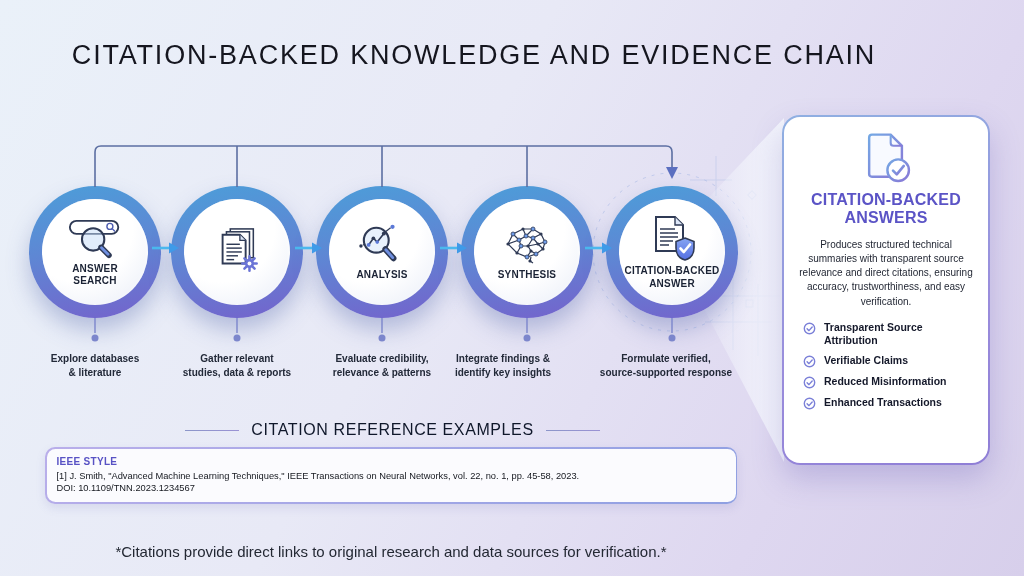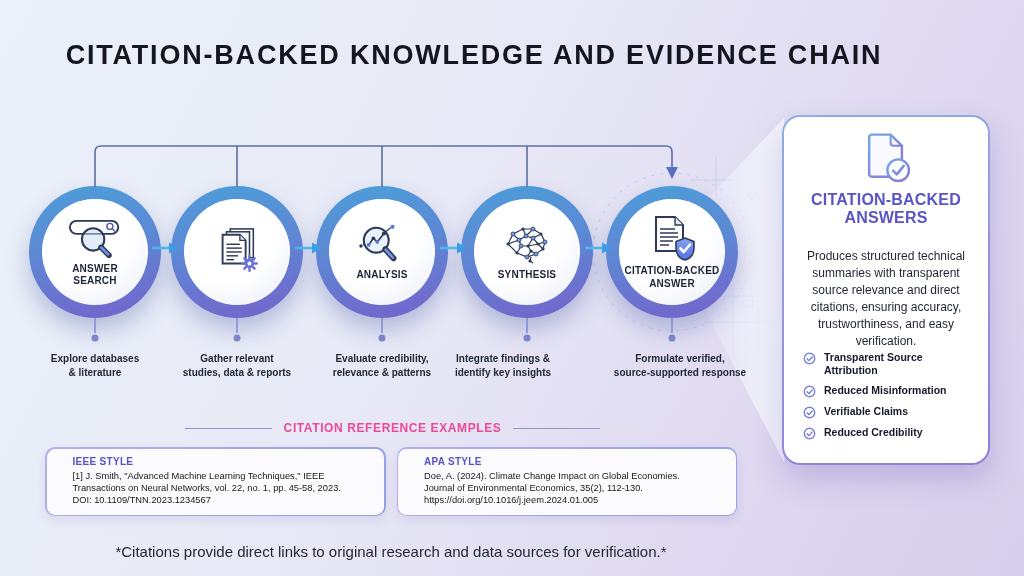--- a/index.html
+++ b/index.html
@@ -6,21 +6,21 @@
   html,body { width:1024px; height:576px; overflow:hidden; }
   body {
     position:relative;
     font-family:"Liberation Sans", sans-serif;
     background:linear-gradient(118deg,#eaf1f9 0%,#e8e9f6 42%,#ded7f0 78%,#d7cfeb 100%);
   }
   .pre { white-space:pre-line; }
 
   .title {
     position:absolute; top:40px; left:0; width:948px;
-    text-align:center; font-size:27px; font-weight:700;
+    text-align:center; font-size:27px; font-weight:400;
     letter-spacing:1.8px; color:#15161f;
   }
 
   svg.layer { position:absolute; left:0; top:0; pointer-events:none; }
   .deco-layer { z-index:1; }
   .conn-layer { z-index:3; }
 
   .node {
     position:absolute; top:186px; width:132px; height:132px;
     border-radius:50%; z-index:2;
@@ -59,50 +59,50 @@
   .panel {
     width:100%; height:100%; border-radius:16px; background:#ffffff;
     padding:12px 11px 10px; display:flex; flex-direction:column; align-items:center;
   }
   .panel-icon { line-height:0; margin-bottom:4px; }
   .panel-heading {
     text-align:center; font-size:16px; font-weight:700; color:#5b54c6;
     line-height:1.15; letter-spacing:0.2px;
   }
   .panel-desc {
-    margin-top:20px; text-align:center; font-size:12px; color:#1e2330;
+    margin-top:10px; text-align:center; font-size:10px; color:#1e2330;
     line-height:1.42;
   }
   .panel-bullets {
-    margin-top:1px; width:100%; padding-left:8px;
+    margin-top:12px; width:100%; padding-left:8px;
     display:flex; flex-direction:column; gap:7px;
   }
   .bullet { display:flex; gap:8px; align-items:flex-start; }
   .bullet-icon { flex:0 0 auto; line-height:0; margin-top:1px; }
   .bullet-text { font-size:10.5px; font-weight:700; color:#14182a; line-height:1.25; }
 
   .cite-heading-row {
     position:absolute; left:185px; top:421px; width:415px; z-index:2;
     display:flex; align-items:center; gap:12px;
   }
   .cite-heading-line { flex:1; height:1px; background:linear-gradient(90deg,#8c96c9,#9a92d4); }
   .cite-heading {
-    font-size:12px; font-weight:700; letter-spacing:0.6px; color:#ec4899; white-space:nowrap;
+    font-size:16px; font-weight:400; letter-spacing:0.6px; color:#0f172a; white-space:nowrap;
   }
   .cite-row {
     position:absolute; left:45px; top:447px; width:692px; z-index:2;
     display:flex; gap:11px;
   }
   .cite-box-wrap {
     flex:1; border-radius:10px; padding:1.5px;
     background:linear-gradient(140deg,#b9aeea,#8fa0e2);
     box-shadow:0 4px 10px rgba(110,110,180,0.15);
   }
   .cite-box {
-    height:100%; border-radius:8.5px; background:#fbfbfe; padding:7px 26px 8px;
+    height:100%; border-radius:8.5px; background:#fbfbfe; padding:7px 10px 8px;
   }
   .cite-style {
     font-size:10px; font-weight:700; color:#5852c4; letter-spacing:0.3px; margin-bottom:3px;
   }
   .cite-text { font-size:9.3px; color:#15181f; line-height:1.33; }
 
   .footnote {
     position:absolute; left:45px; top:543px; width:692px; z-index:2;
     text-align:center; font-size:15px; color:#232833;
   }
@@ -260,21 +260,21 @@
 </div>
 
 <div class="caption pre" style="left:7px">Explore databases
 &amp; literature</div>
 <div class="caption pre" style="left:149px">Gather relevant
 studies, data &amp; reports</div>
 <div class="caption pre" style="left:294px">Evaluate credibility,
 relevance &amp; patterns</div>
 <div class="caption pre" style="left:415px">Integrate findings &amp;
 identify key insights</div>
-<div class="caption pre" style="left:592px">Formulate verified,
+<div class="caption pre" style="left:578px">Formulate verified,
 source-supported response</div>
 
 <svg class="layer conn-layer" width="1024" height="576" viewBox="0 0 1024 576">
   <path d="M95 187 V152 Q95 146 101 146 H666 Q672 146 672 152 V168" fill="none" stroke="#5c6fa2" stroke-width="1.6"></path>
   <path d="M237 146 V187 M382 146 V187 M527 146 V187" fill="none" stroke="#5c6fa2" stroke-width="1.6"></path>
   <polygon points="666,167 678,167 672,179" fill="#5b6fc0"></polygon>
   <path d="M95 318 V333 M237 318 V333 M382 318 V333 M527 318 V333 M672 318 V333" stroke="#7c86cc" stroke-width="1.4"></path>
   <g fill="#7c86cc">
     <circle cx="95" cy="338" r="3.5"></circle>
       <circle cx="237" cy="338" r="3.5"></circle>
@@ -324,54 +324,47 @@
               <circle cx="7" cy="7" r="5.6" fill="none" stroke="#7b80d8" stroke-width="1.5"></circle>
               <polyline points="4.4,7.3 6.4,9.3 9.9,5.3" fill="none" stroke="#7b80d8" stroke-width="1.5" stroke-linecap="round" stroke-linejoin="round"></polyline>
             </svg></span>
         <span class="bullet-text">Transparent Source Attribution</span>
       </div>
       <div class="bullet">
         <span class="bullet-icon"><svg width="13" height="13" viewBox="0 0 14 14">
               <circle cx="7" cy="7" r="5.6" fill="none" stroke="#7b80d8" stroke-width="1.5"></circle>
               <polyline points="4.4,7.3 6.4,9.3 9.9,5.3" fill="none" stroke="#7b80d8" stroke-width="1.5" stroke-linecap="round" stroke-linejoin="round"></polyline>
             </svg></span>
+        <span class="bullet-text">Verifiable Claims</span>
+      </div>
+      <div class="bullet">
+        <span class="bullet-icon"><svg width="13" height="13" viewBox="0 0 14 14">
+              <circle cx="7" cy="7" r="5.6" fill="none" stroke="#7b80d8" stroke-width="1.5"></circle>
+              <polyline points="4.4,7.3 6.4,9.3 9.9,5.3" fill="none" stroke="#7b80d8" stroke-width="1.5" stroke-linecap="round" stroke-linejoin="round"></polyline>
+            </svg></span>
         <span class="bullet-text">Reduced Misinformation</span>
       </div>
       <div class="bullet">
         <span class="bullet-icon"><svg width="13" height="13" viewBox="0 0 14 14">
               <circle cx="7" cy="7" r="5.6" fill="none" stroke="#7b80d8" stroke-width="1.5"></circle>
               <polyline points="4.4,7.3 6.4,9.3 9.9,5.3" fill="none" stroke="#7b80d8" stroke-width="1.5" stroke-linecap="round" stroke-linejoin="round"></polyline>
             </svg></span>
-        <span class="bullet-text">Verifiable Claims</span>
-      </div>
-      <div class="bullet">
-        <span class="bullet-icon"><svg width="13" height="13" viewBox="0 0 14 14">
-              <circle cx="7" cy="7" r="5.6" fill="none" stroke="#7b80d8" stroke-width="1.5"></circle>
-              <polyline points="4.4,7.3 6.4,9.3 9.9,5.3" fill="none" stroke="#7b80d8" stroke-width="1.5" stroke-linecap="round" stroke-linejoin="round"></polyline>
-            </svg></span>
-        <span class="bullet-text">Reduced Credibility</span>
+        <span class="bullet-text">Enhanced Transactions</span>
       </div>
     </div>
   </div>
 </div>
 
 <div class="cite-heading-row">
   <div class="cite-heading-line"></div>
   <div class="cite-heading">CITATION REFERENCE EXAMPLES</div>
   <div class="cite-heading-line"></div>
 </div>
 <div class="cite-row">
   <div class="cite-box-wrap">
     <div class="cite-box">
       <div class="cite-style">IEEE STYLE</div>
       <div class="cite-text pre">[1] J. Smith, "Advanced Machine Learning Techniques," IEEE Transactions on Neural Networks, vol. 22, no. 1, pp. 45-58, 2023.
 DOI: 10.1109/TNN.2023.1234567</div>
     </div>
   </div>
-  <div class="cite-box-wrap">
-    <div class="cite-box">
-      <div class="cite-style">APA STYLE</div>
-      <div class="cite-text pre">Doe, A. (2024). Climate Change Impact on Global Economies. Journal of Environmental Economics, 35(2), 112-130.
-https://doi.org/10.1016/j.jeem.2024.01.005</div>
-    </div>
-  </div>
 </div>
 <div class="footnote">*Citations provide direct links to original research and data sources for verification.*</div>
 
 </body></html>

